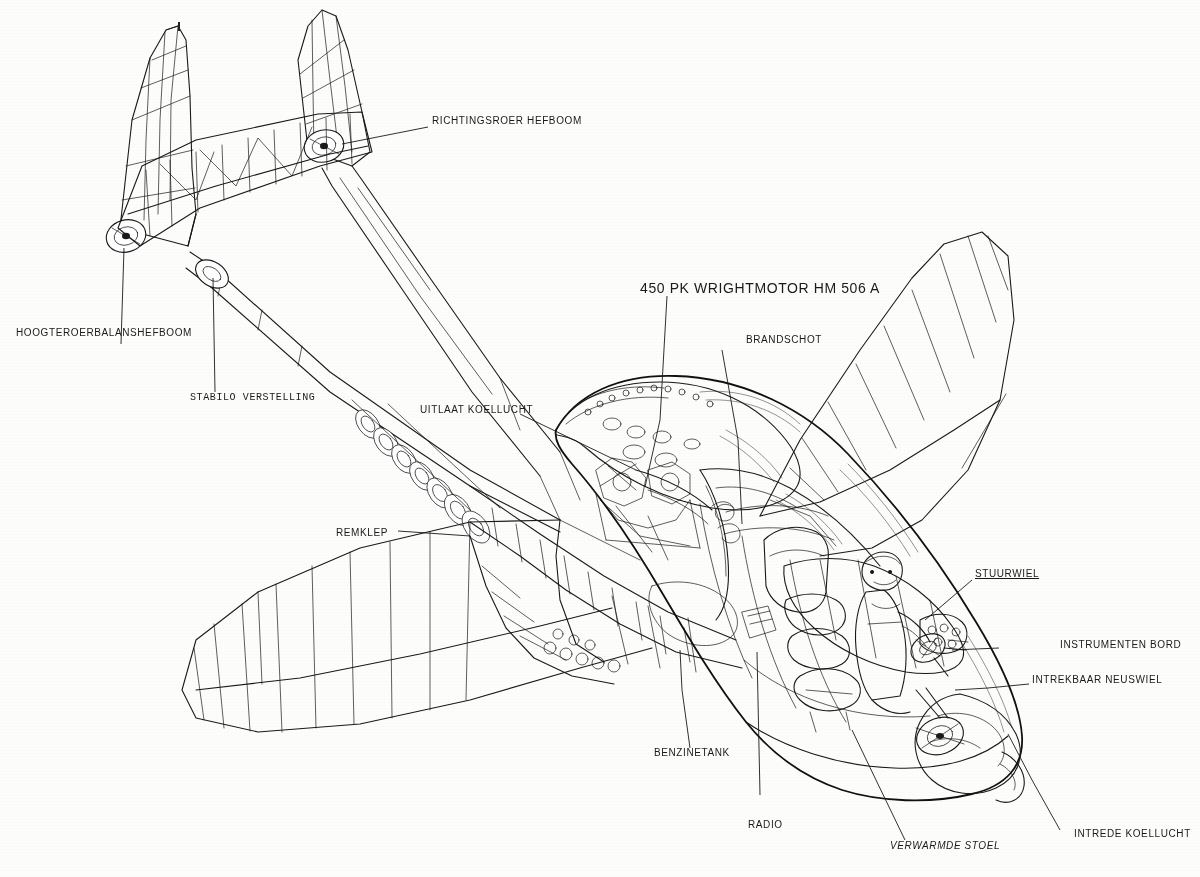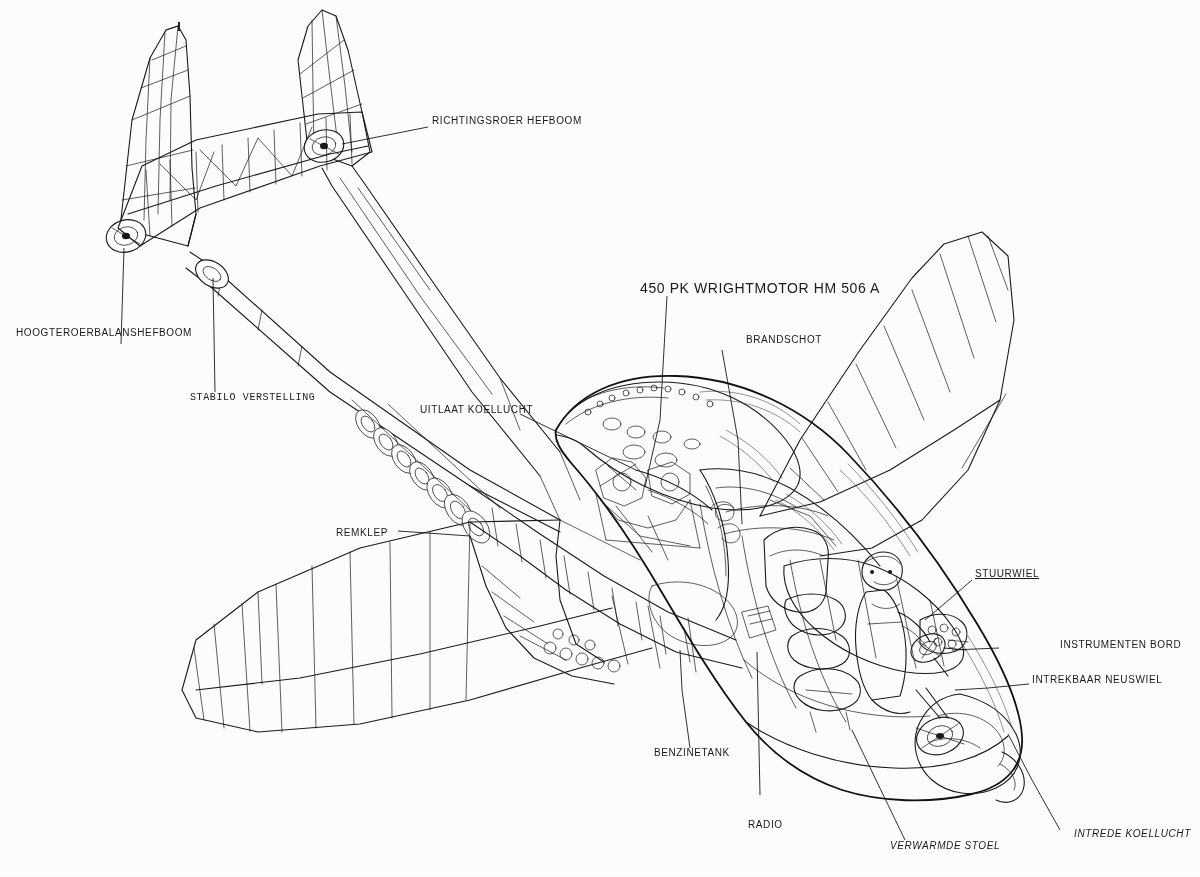--- a/index.html
+++ b/index.html
@@ -437,15 +437,15 @@
   <div class="label" style="left:420px; top:405px;">UITLAAT KOELLUCHT</div>
   <div class="label" style="left:336px; top:528px;">REMKLEP</div>
   <div class="label small" style="left:640px; top:281px;">450 PK WRIGHTMOTOR HM 506 A</div>
   <div class="label" style="left:704px; top:335px;margin-left:42px;">BRANDSCHOT</div>
   <div class="label" style="left:654px; top:748px;">BENZINETANK</div>
   <div class="label" style="left:748px; top:796px;margin-top:24px;">RADIO</div>
   <div class="label" style="left:890px; top:841px;font-style:italic;">VERWARMDE STOEL</div>
   <div class="label" style="left:975px; top:569px;text-decoration:underline;">STUURWIEL</div>
   <div class="label" style="left:1060px; top:640px;">INSTRUMENTEN BORD</div>
   <div class="label" style="left:1032px; top:675px;text-align:center;">INTREKBAAR NEUSWIEL</div>
-  <div class="label" style="left:1074px; top:829px;font-style:italic;">INTREDE KOELLUCHT</div>
+  <div class="label" style="left:1074px; top:829px;">INTREDE KOELLUCHT</div>
 
 </div>
 
 </body></html>

